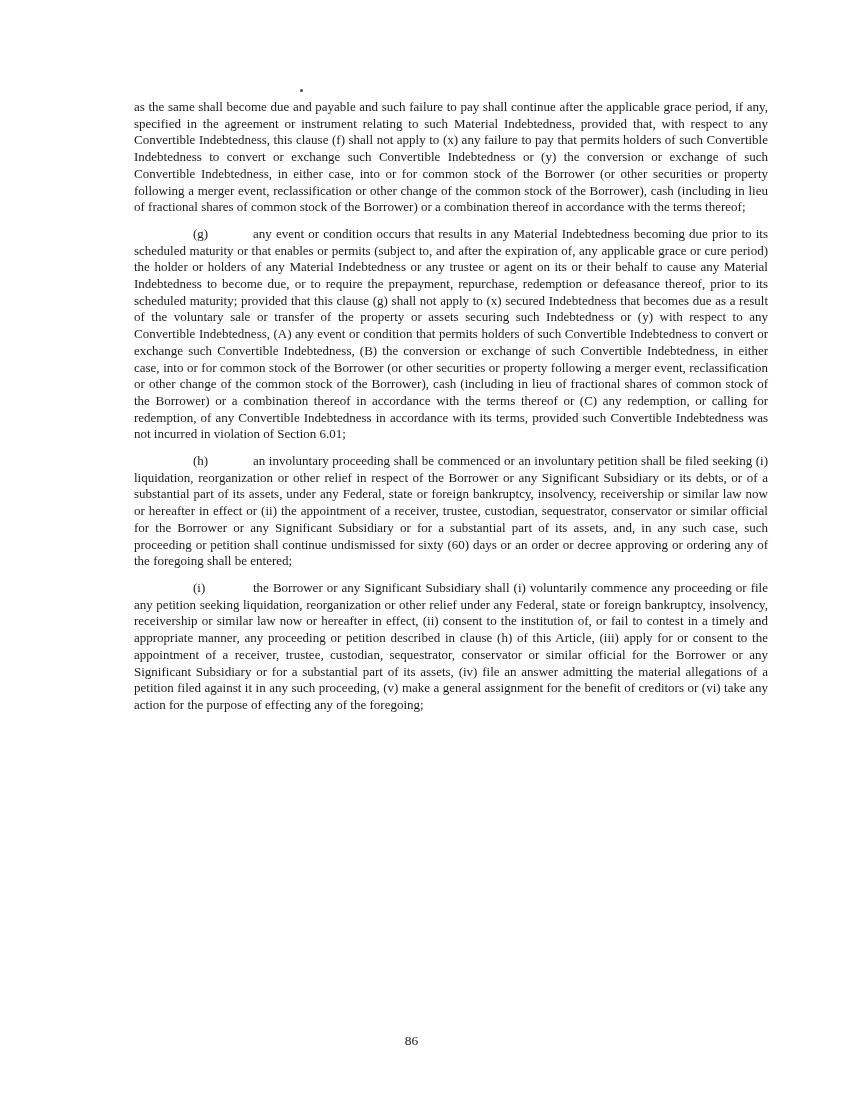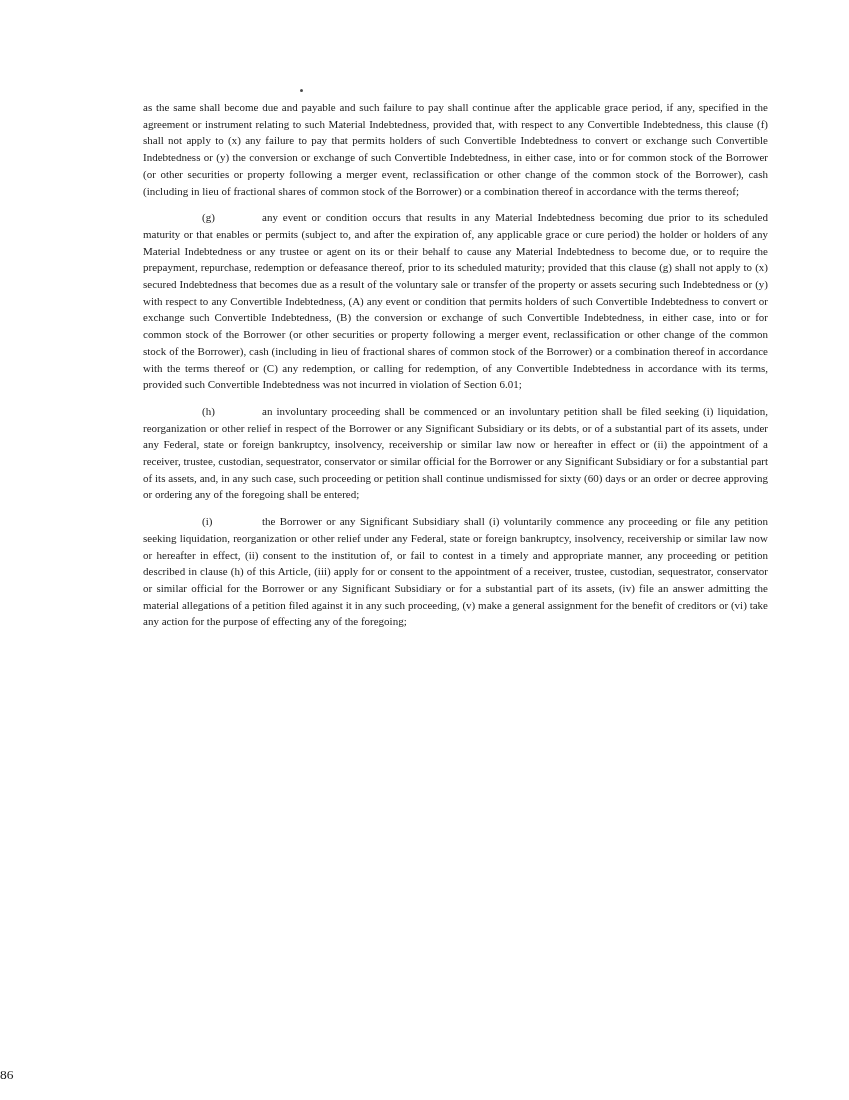--- a/index.html
+++ b/index.html
@@ -16,39 +16,40 @@
     font-family: "Liberation Serif", serif;
     color: #1a1a1a;
   }
   .content {
     position: absolute;
     left: 131px;
     top: 99px;
     width: 637px;
   }
   p.clause {
-    margin: 0 0 10px 12px;
-    font-size: 11px;
+    margin: 0 0 10px 3px;
+    font-size: 13px;
     line-height: 16.7px;
     text-align: justify;
     text-indent: 59px;
   }
   p.clause.continuation {
     text-indent: 0;
   }
   .clause-label {
     display: inline-block;
     width: 60px;
     text-indent: 0;
   }
   .page-number {
     position: absolute;
     left: 0;
-    top: 1067px;
+    top: 1033px;
     width: 823px;
+    text-align: center;
     font-size: 13.5px;
     line-height: 16.7px;
   }
   .scan-speck {
     position: absolute;
     left: 300px;
     top: 89px;
     width: 3px;
     height: 3px;
     background: #4a4a4a;

